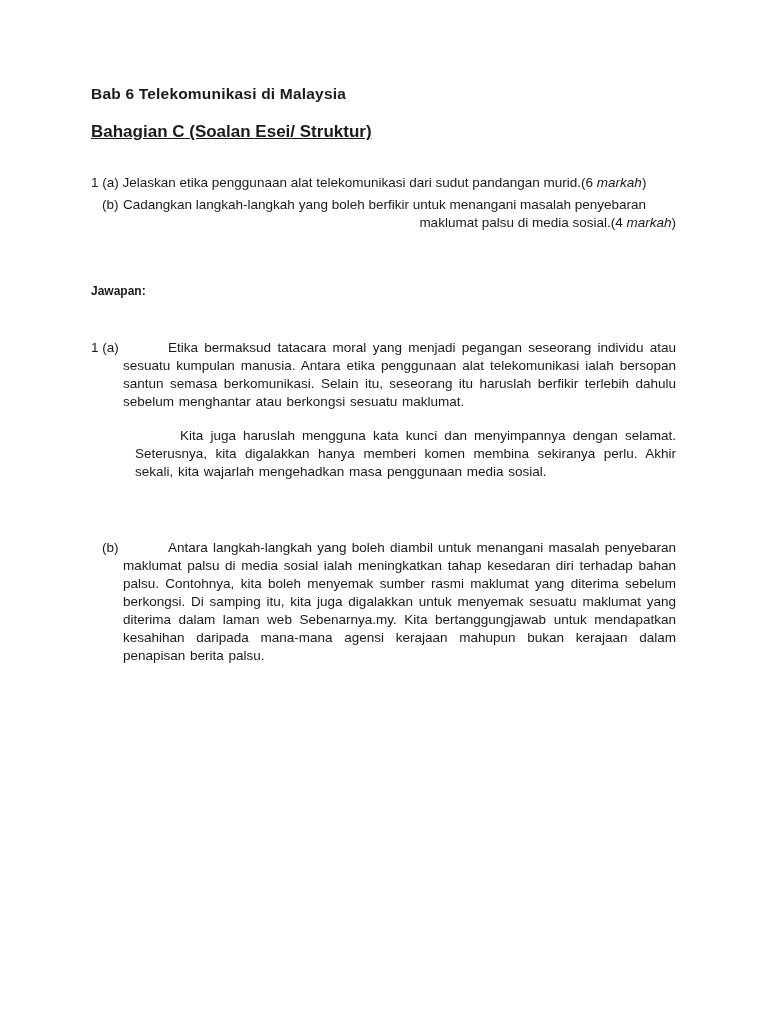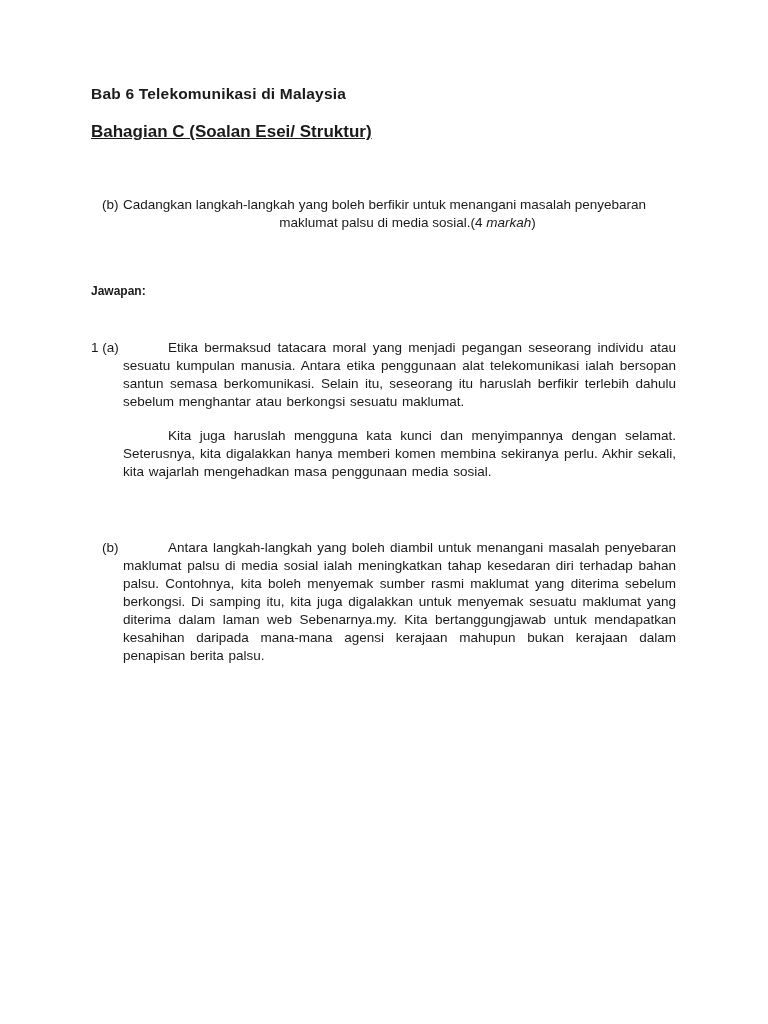--- a/index.html
+++ b/index.html
@@ -41,49 +41,51 @@
   .row {
     position: absolute;
     left: 91px;
     display: flex;
     align-items: flex-start;
   }
   .row .label { width: 32px; flex: none; box-sizing: border-box; }
   .row .label.inset { padding-left: 11px; }
   .row .body { width: 553px; flex: none; }
   .q1b { top: 196px; }
-  .spread { display: flex; justify-content: center; margin-left: 16px; }
+  .spread { display: flex; justify-content: flex-end; margin-left: 16px; }
   .answers-heading {
     position: absolute;
     left: 91px;
     top: 284px;
     font-size: 12px;
     font-weight: 700;
     white-space: nowrap;
   }
   .ans-a { top: 339px; }
   .ans-b { top: 539px; }
   .para {
     text-align: justify;
     text-indent: 45px;
     word-spacing: 1px;
     margin: 0;
   }
-  .para + .para { margin-top: 16px; }
+  .para + .para { margin-top: 16px; margin-left: 12px; }
   .it { font-style: italic; }
 </style>
 </head>
 <body>
 
 <div class="sheet">
 
   <div class="doc-title">Bab 6 Telekomunikasi di Malaysia</div>
 
   <div class="section-heading">Bahagian C (Soalan Esei/ Struktur)</div>
 
+  <p class="q1a bodytext"><span>1 (a)</span>
+    <span>Jelaskan etika penggunaan alat telekomunikasi dari sudut pandangan murid.</span><span><span>(6 </span><span class="it">markah</span><span>)</span></span></p>
 
   <div class="row q1b bodytext">
     <div class="label inset">(b)</div>
     <div class="body">
       <div>Cadangkan langkah-langkah yang boleh berfikir untuk menangani masalah penyebaran</div>
       <div class="spread">
         <span>maklumat palsu di media sosial.</span>
         <span><span>(4 </span><span class="it">markah</span><span>)</span></span>
       </div>
     </div>

